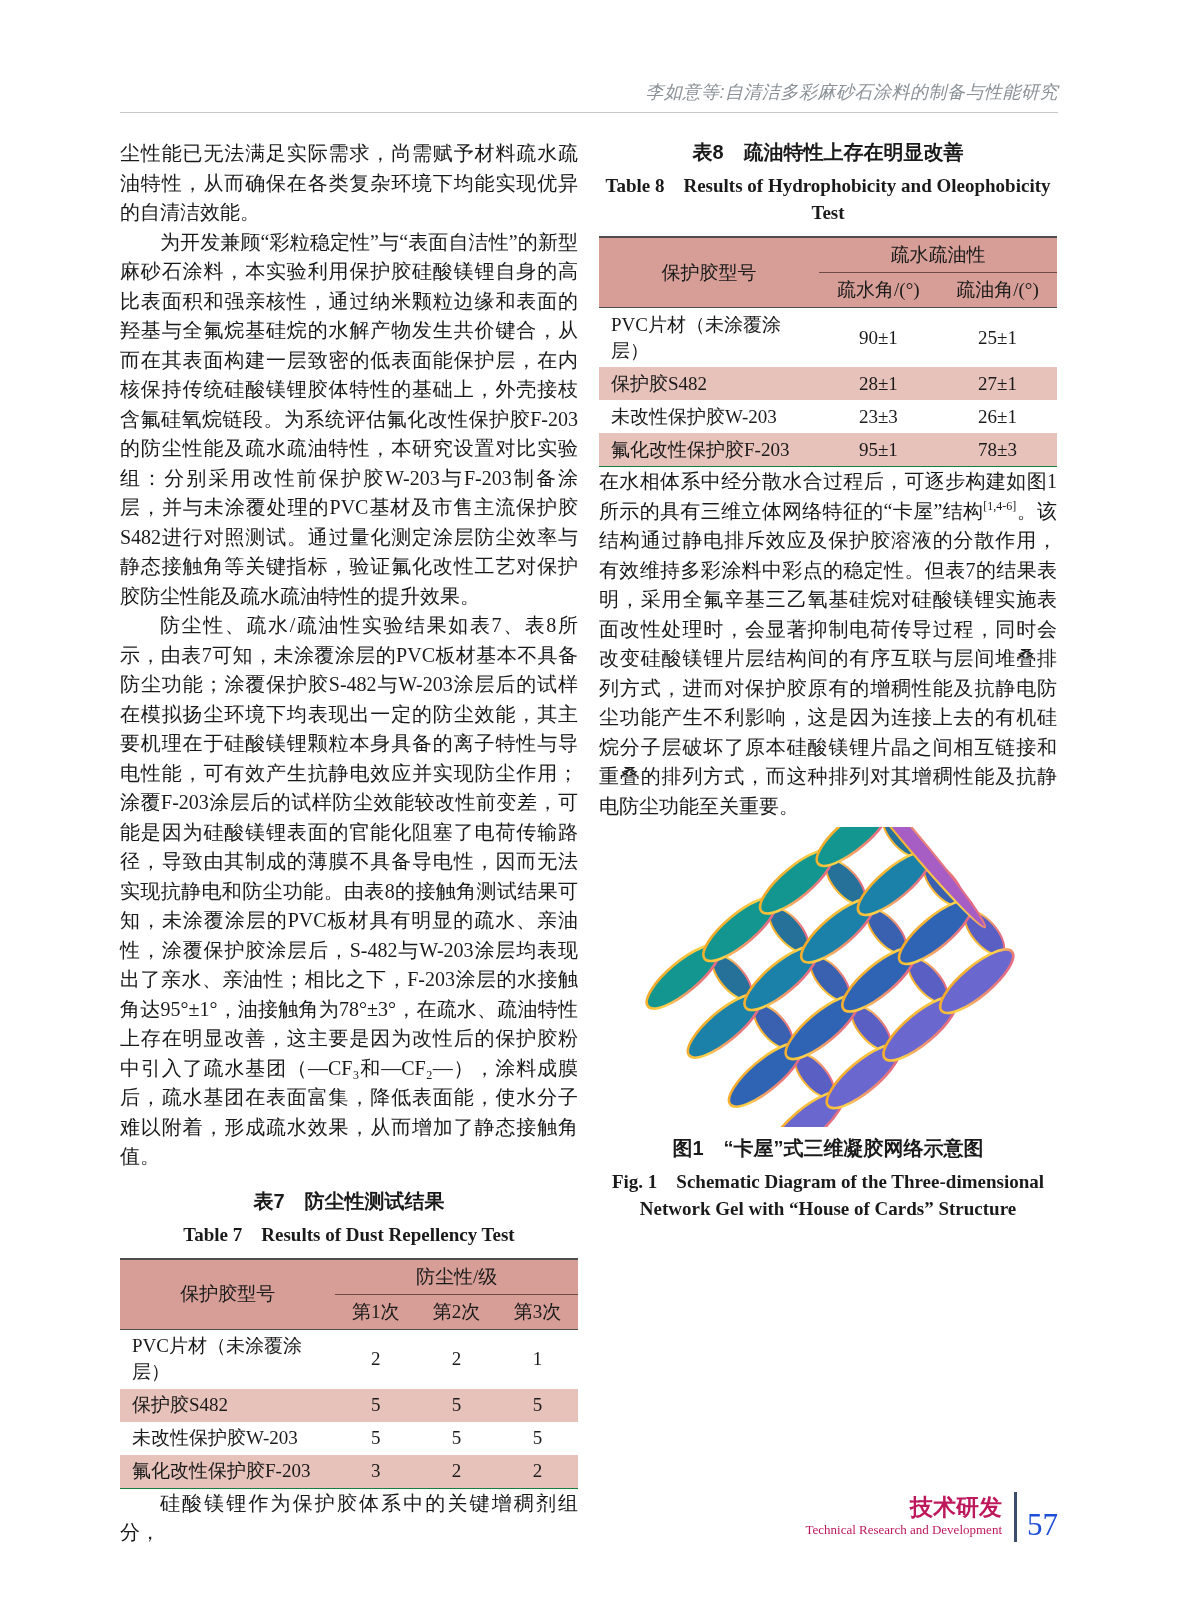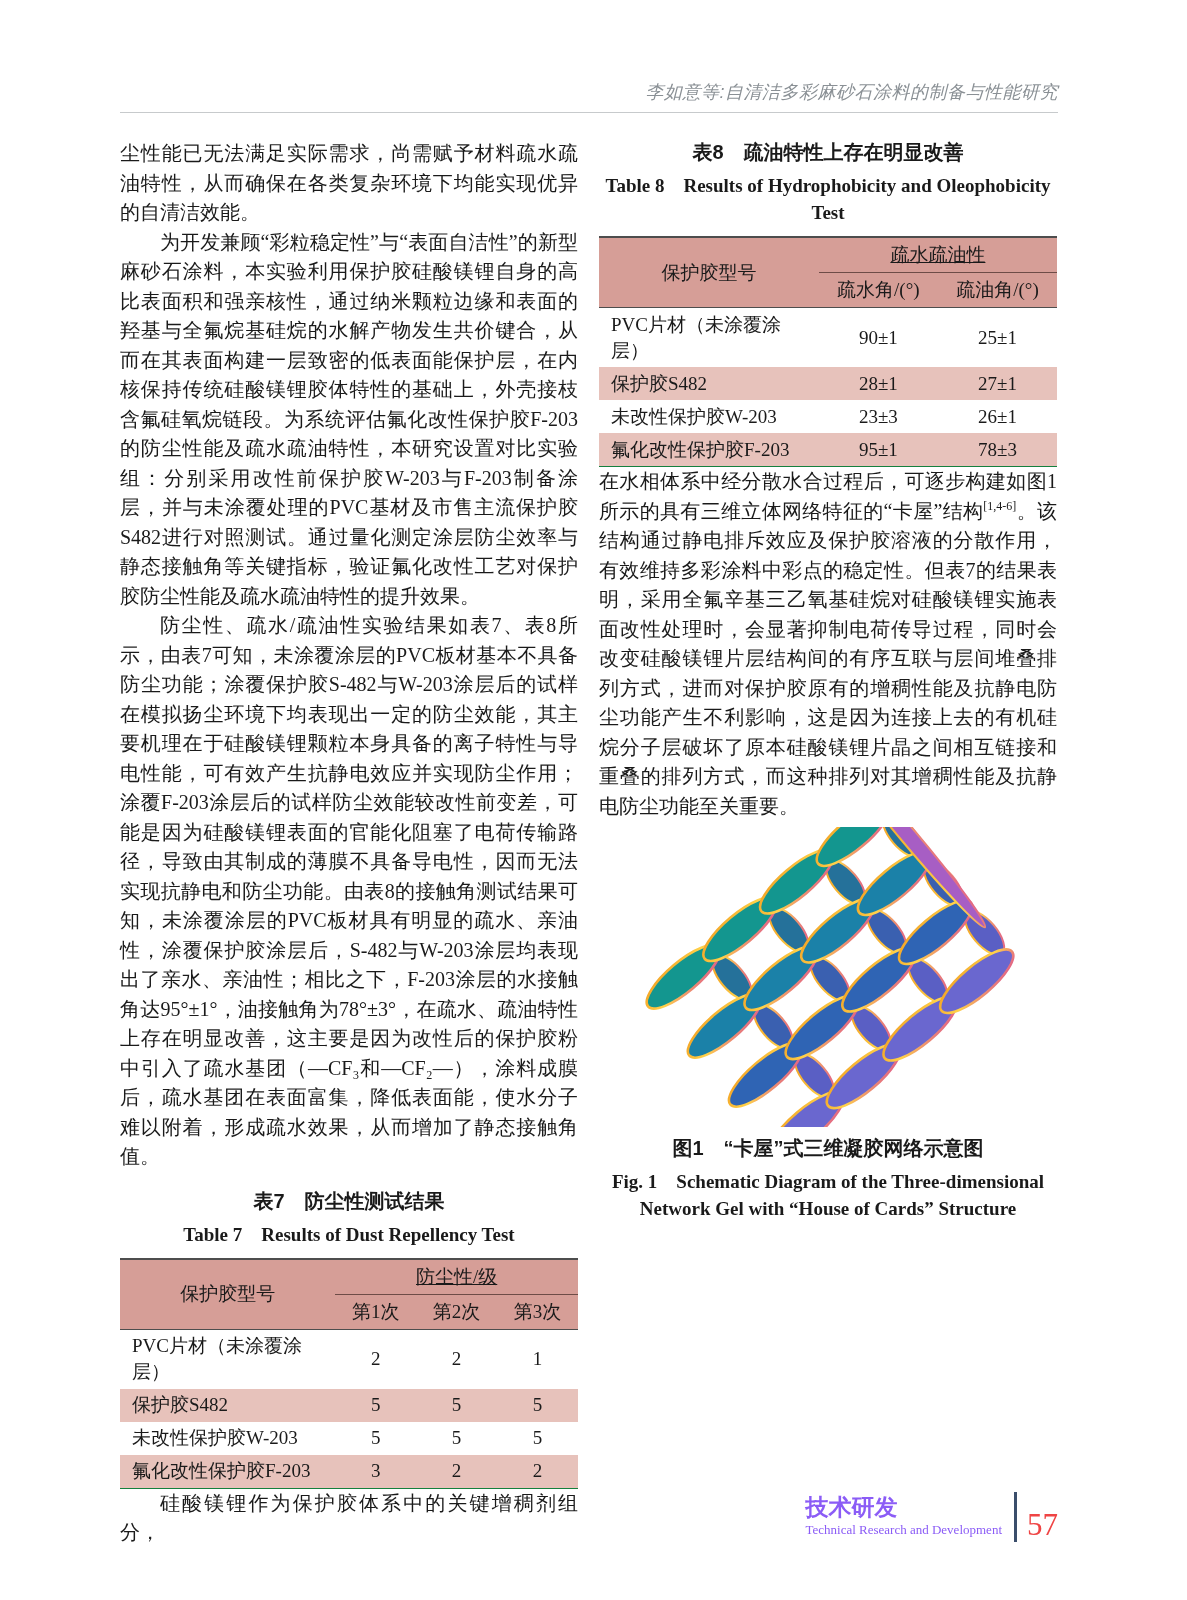--- a/index.html
+++ b/index.html
@@ -16,42 +16,42 @@
   sup.ref{font-size:12px;line-height:0;}
   
   .cap-cn{text-align:center;font-family:"Liberation Sans","DejaVu Sans",sans-serif;
         font-weight:700;font-size:20px;margin:16px 0 6px 0;}
   .cap-en{text-align:center;font-family:"Liberation Serif","DejaVu Serif",serif;
         font-weight:700;font-size:19px;line-height:27px;margin:0 0 10px 0;}
   
   table.ptable{width:100%;border-collapse:collapse;font-size:19px;
         border-top:2px solid #4d4d4d;border-bottom:1px solid #15803d;}
   table.ptable th{background:#d69e97;font-weight:400;padding:4px 4px;text-align:center;}
-  table.ptable th.group{border-bottom:1.5px solid #6e4c47;text-decoration:underline;}
+  table.ptable th.group{border-bottom:1.5px solid #6e4c47;}
   table.ptable td{padding:3.5px 4px;text-align:center;}
   table.ptable td.lbl{text-align:left;padding-left:12px;}
   table.ptable tbody tr:first-child td{border-top:1.5px solid #4d4d4d;}
   table.ptable tr.stripe td{background:#e7c2bb;}
   
   .sec-head{font-family:"Liberation Sans","DejaVu Sans",sans-serif;font-weight:700;
         font-size:20px;line-height:32px;margin:20px 0 8px 0;padding-left:66px;text-indent:-66px;}
   .sec-num{color:#a63e33;padding-right:18px;}
   
   .figure-wrap{text-align:center;margin:6px 0 2px 0;}
   .fig-cap-cn{text-align:center;font-family:"Liberation Sans","DejaVu Sans",sans-serif;
         font-weight:700;font-size:20px;margin:4px 0 6px 0;}
   .fig-cap-en{text-align:center;font-weight:700;font-size:19px;line-height:27px;margin:0 0 14px 0;}
   
   .footer{position:absolute;left:120px;top:1492px;width:938px;display:flex;
         justify-content:flex-end;align-items:center;}
-  .footer-text{color:#8b5cf6;}
+  .footer-text{text-align:right;color:#be185d;}
   .footer-cn{font-family:"Liberation Sans","DejaVu Sans",sans-serif;font-weight:700;font-size:23px;line-height:24px;}
   .footer-en{font-size:13px;line-height:18px;margin-top:2px;}
   .footer-bar{width:3px;height:50px;background:#3b4e6b;margin:0 10px 0 12px;}
-  .page-num{color:#ef4444;font-size:31px;align-self:flex-end;line-height:34px;}
+  .page-num{color:#1d4ed8;font-size:31px;align-self:flex-end;line-height:34px;}
   .mt20{margin-top:20px;}
 </style>
 </head>
 <body>
 
 <div class="page">
   <div class="content">
 
     <div class="running-head">李如意等:自清洁多彩麻砂石涂料的制备与性能研究</div>
     <hr class="head-rule">

